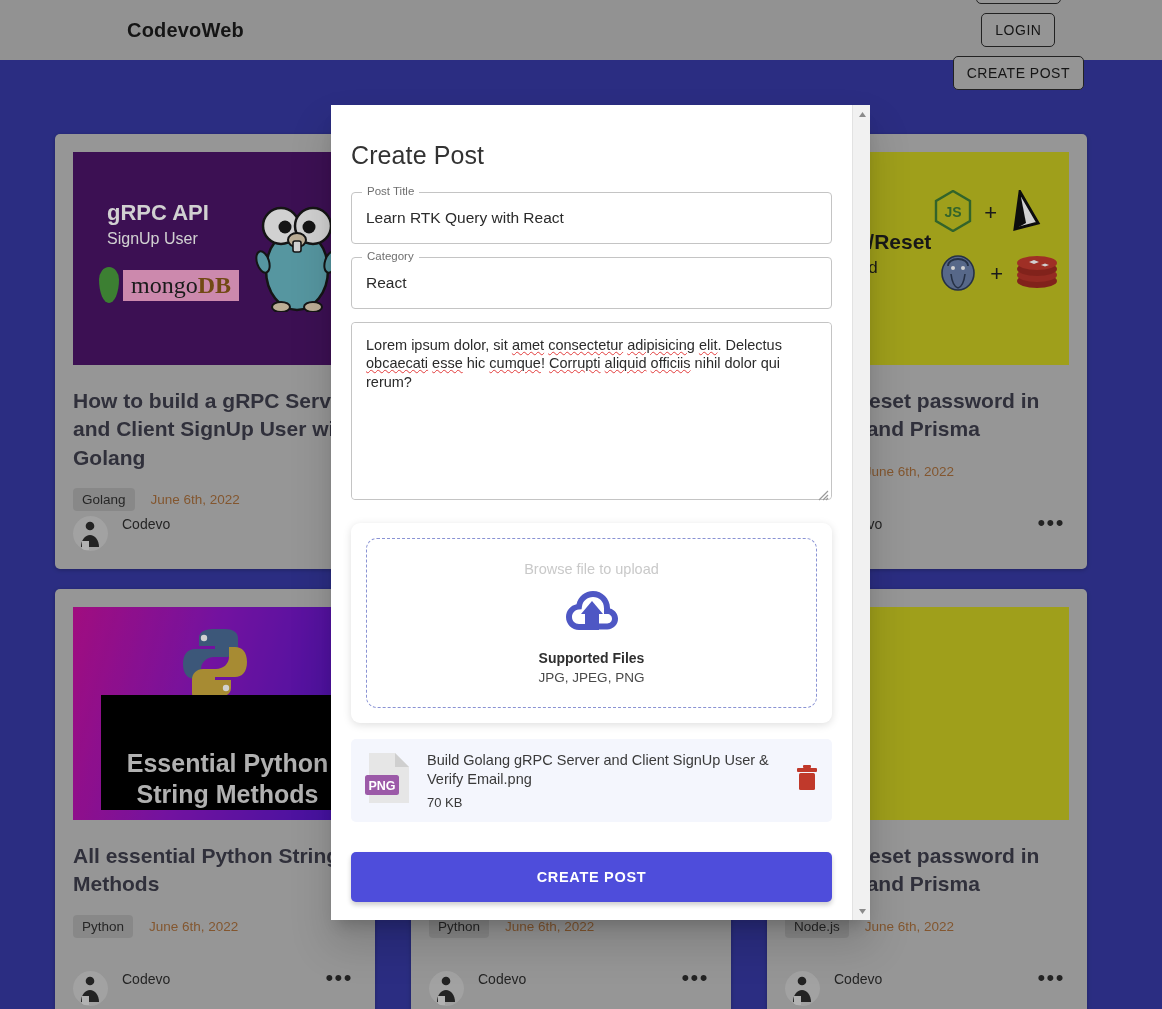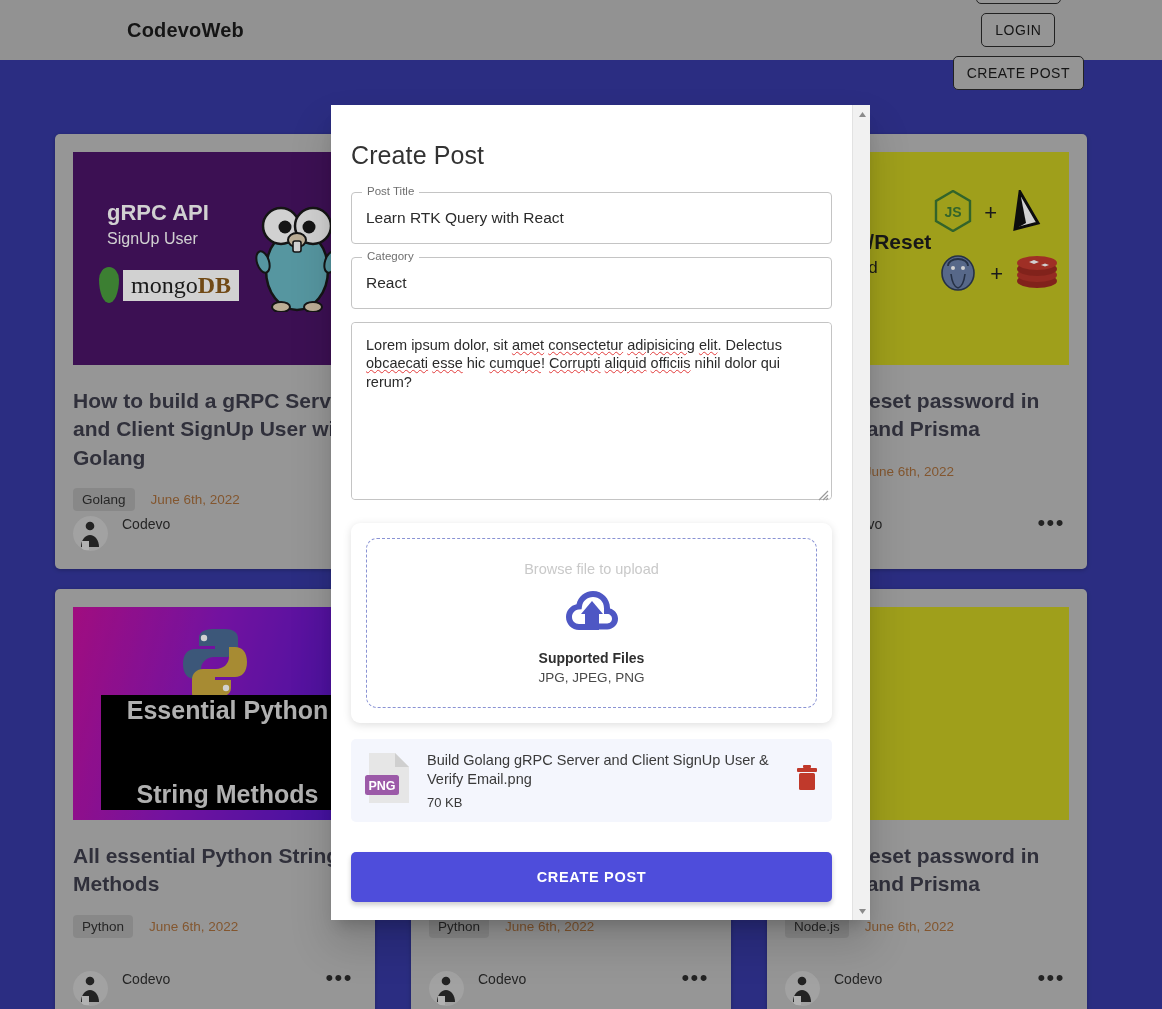--- a/index.html
+++ b/index.html
@@ -104,21 +104,21 @@
     line-height: .6; cursor: pointer; padding: 0 4px;
   }
 
   
   .art-grpc { background: #4a1466; width: 100%; height: 100%; position: relative; }
   .grpc-text { position: absolute; left: 34px; top: 48px; color: #fff; }
   .grpc-text .t1 { font-size: 22px; font-weight: bold; }
   .grpc-text .t2 { font-size: 16px; margin-top: 4px; }
   .mongo-badge {
     position: absolute; left: 50px; top: 118px;
-    background: #ffffff;
+    background: #f9a8d4;
     padding: 2px 8px;
     font-family: "Liberation Serif", serif;
     font-size: 24px;
     display: flex; align-items: baseline;
   }
   .mongo-badge .m1 { color: #222; }
   .mongo-badge .m2 { color: #8a5a1a; font-weight: bold; }
   .leaf {
     position: absolute; left: 26px; top: 115px;
     width: 20px; height: 36px;
@@ -138,21 +138,21 @@
   
   .art-python {
     background: linear-gradient(105deg, #c4119c 0%, #8b17c4 45%, #4a17c4 100%);
     width: 100%; height: 100%; position: relative;
     display: flex; align-items: center; justify-content: center;
   }
   .py-band {
     position: absolute; left: 28px; right: 3px; top: 88px; height: 115px;
     background: #000;
     display: flex; flex-direction: column;
-    align-items: center; justify-content: space-between;
+    align-items: center; justify-content: flex-end;
   }
   .py-band span {
     color: #d8d8d8; font-size: 25px; font-weight: bold; line-height: 1.25;
   }
   .py-logo { position: absolute; top: 18px; left: 50%; transform: translateX(-50%); }
 
   
   .overlay {
     position: absolute; top: 0; left: 0;
     width: 1162px; height: 1009px;

